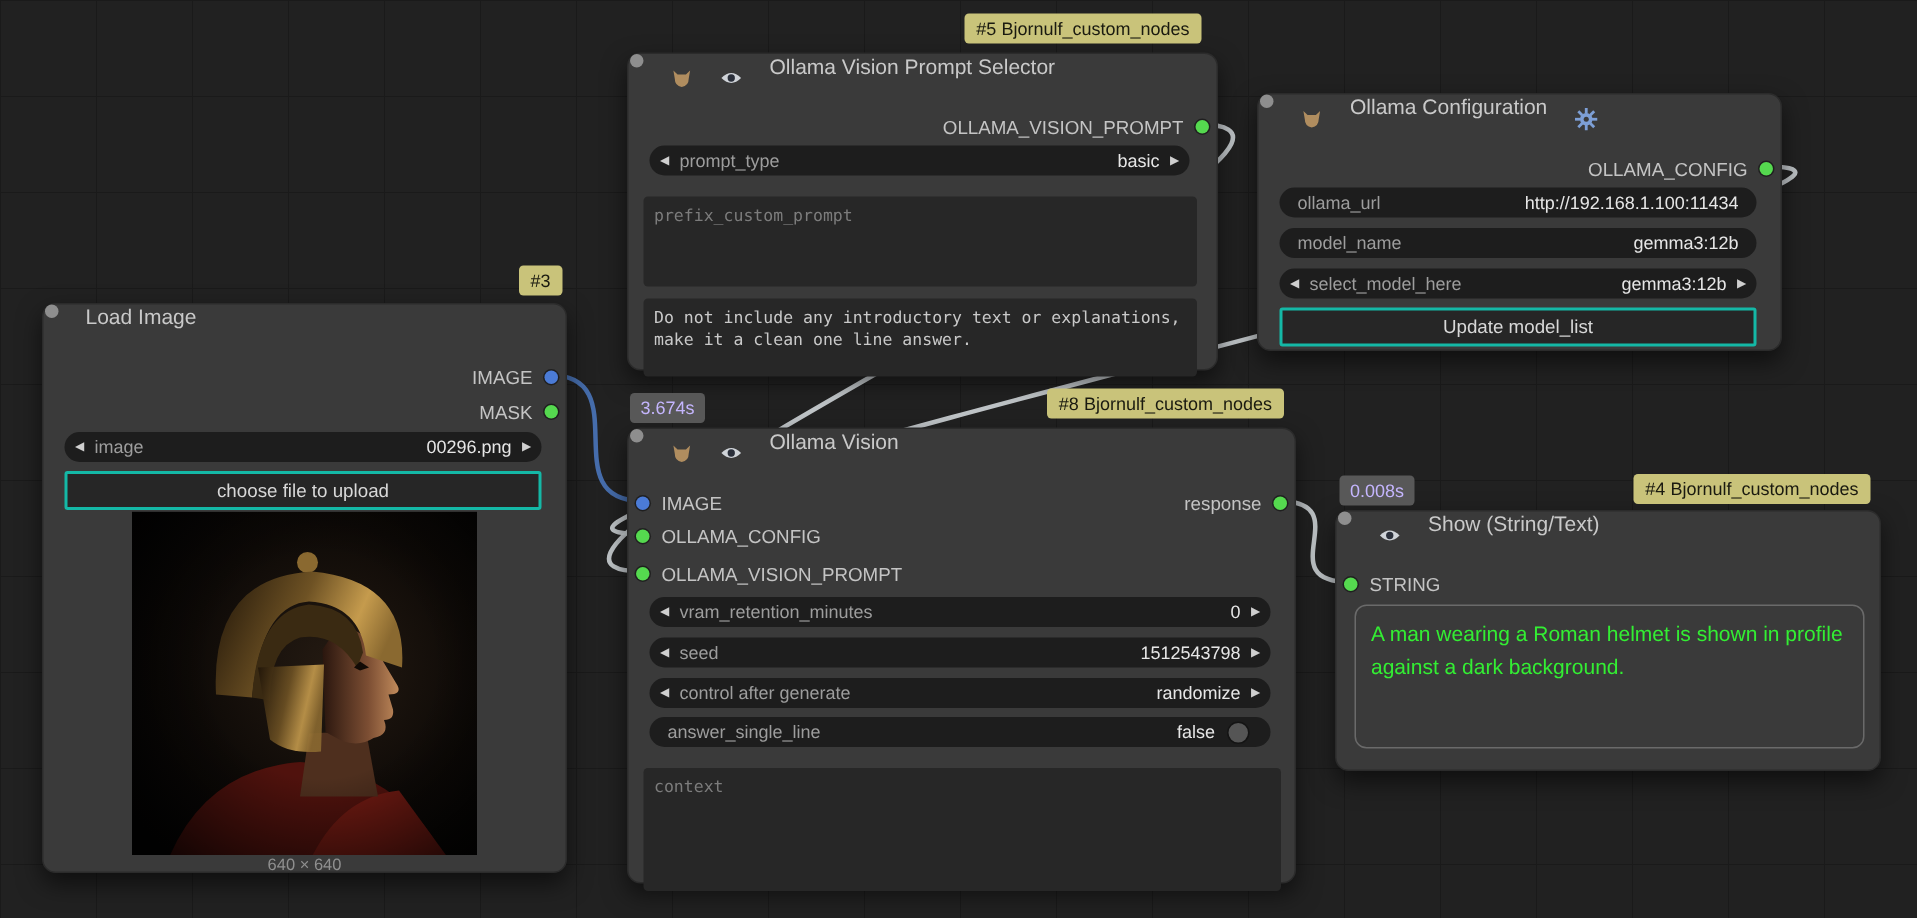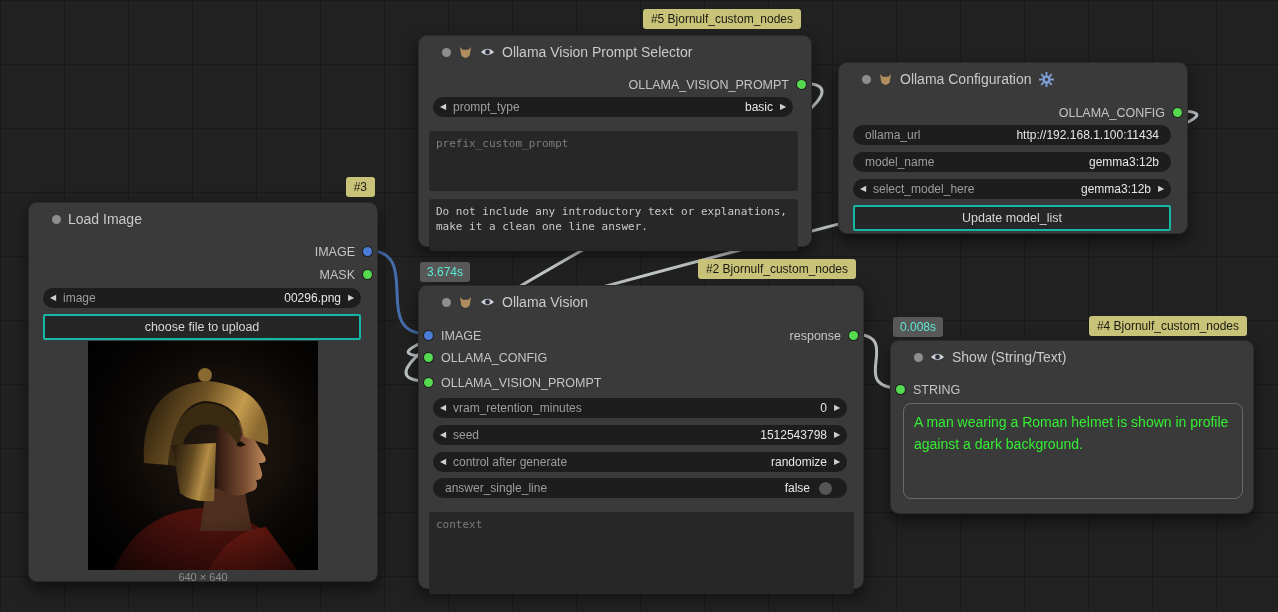--- a/index.html
+++ b/index.html
@@ -12,21 +12,21 @@
     background-size:64px 64px;
     font-family:"Liberation Sans", sans-serif;
   }
   svg.links{position:absolute;left:0;top:0;width:1278px;height:612px;z-index:1;}
   .link{fill:none;stroke:#cdd3d6;stroke-width:3;stroke-linecap:round;opacity:.92;}
   .link.image-link{stroke:#4a74b8;}
   .node{
     position:absolute;z-index:2;background:#3a3a3a;border:1px solid #2b2b2b;
     border-radius:9px;box-shadow:0 7px 16px rgba(0,0,0,.55);color:#c9c9c9;
   }
-  .node-title{height:32px;display:flex;align-items:center;gap:7px;padding:0 23px;
+  .node-title{height:32px;display:flex;gap:18px;padding:0 1px;
     font-size:14px;color:#c9c9c9;white-space:nowrap;}
   .collapse-dot{width:9px;height:9px;border-radius:50%;background:#8e8e8e;flex:0 0 auto;}
   .title-icon{display:inline-flex;align-items:center;flex:0 0 auto;}
   .slot{position:absolute;height:17px;display:flex;align-items:center;gap:8px;
     font-size:12.5px;color:#c4c4c4;white-space:nowrap;}
   .slot.in{left:5px;}
   .slot.out{right:5px;flex-direction:row-reverse;}
   .dot{width:9px;height:9px;border-radius:50%;flex:0 0 auto;box-shadow:0 0 0 1px rgba(0,0,0,.45);}
   .dot.green{background:#55d94f;}
   .dot.blue{background:#4b7bd6;}
@@ -43,21 +43,21 @@
     display:flex;align-items:center;justify-content:center;cursor:pointer;}
   .textarea{position:absolute;background:#272727;border-radius:3px;
     font-family:"DejaVu Sans Mono", monospace;font-size:11px;line-height:1.4;
     padding:5px 7px;color:#c9c9c9;overflow:hidden;}
   .textarea.placeholder{color:#7c7c7c;}
   .image-preview{position:absolute;left:59px;top:138px;width:230px;height:229px;overflow:hidden;}
   .image-caption{position:absolute;left:0;right:0;top:368px;text-align:center;
     font-size:11px;color:#8f8f8f;}
   .badge{position:absolute;z-index:4;background:#c9c37a;color:#1a1a10;font-size:12px;
     padding:3px 8px;border-radius:3px;white-space:nowrap;}
-  .timer{position:absolute;z-index:4;background:#585858;color:#5eead4;font-size:12px;
+  .timer{position:absolute;z-index:4;background:#585858;color:#c4b5fd;font-size:12px;
     padding:3px 7px;border-radius:3px;white-space:nowrap;}
   .show-textbox{position:absolute;left:12px;top:62px;width:318px;height:78px;
     border:1px solid #6a6a6a;border-radius:8px;padding:8px 10px;
     color:#33ee33;font-size:14px;line-height:1.55;}
   
   #node-load-image{left:28px;top:202px;width:348px;height:378px;}
   #node-prompt-selector{left:418px;top:35px;width:392px;height:210px;}
   #node-config{left:838px;top:62px;width:348px;height:170px;}
   #node-vision{left:418px;top:285px;width:444px;height:302px;}
   #node-show{left:890px;top:340px;width:362px;height:172px;}
@@ -282,18 +282,18 @@
     </div>
     <div class="slot in" style="top:40px">
       <span class="dot green"></span>
       <span>STRING</span>
     </div>
     <div class="show-textbox">A man wearing a Roman helmet is shown in profile against a dark background.</div>
   </div>
 
   <div class="badge" style="right:903px;top:177px">#3</div>
   <div class="badge" style="right:477px;top:9px">#5 Bjornulf_custom_nodes</div>
-  <div class="badge" style="right:422px;top:259px">#2 Bjornulf_custom_nodes</div>
+  <div class="badge" style="right:422px;top:259px">#8 Bjornulf_custom_nodes</div>
   <div class="badge" style="right:31px;top:316px">#4 Bjornulf_custom_nodes</div>
   <div class="timer" style="left:420px;top:262px">3.674s</div>
   <div class="timer" style="left:893px;top:317px">0.008s</div>
 
 </div>
 
 </body></html>

